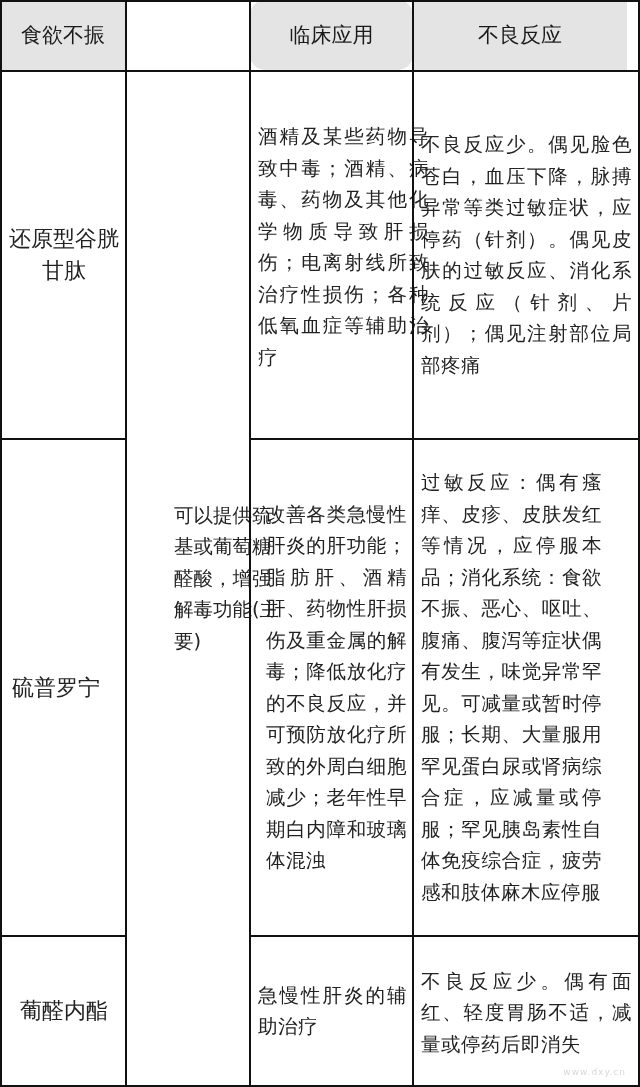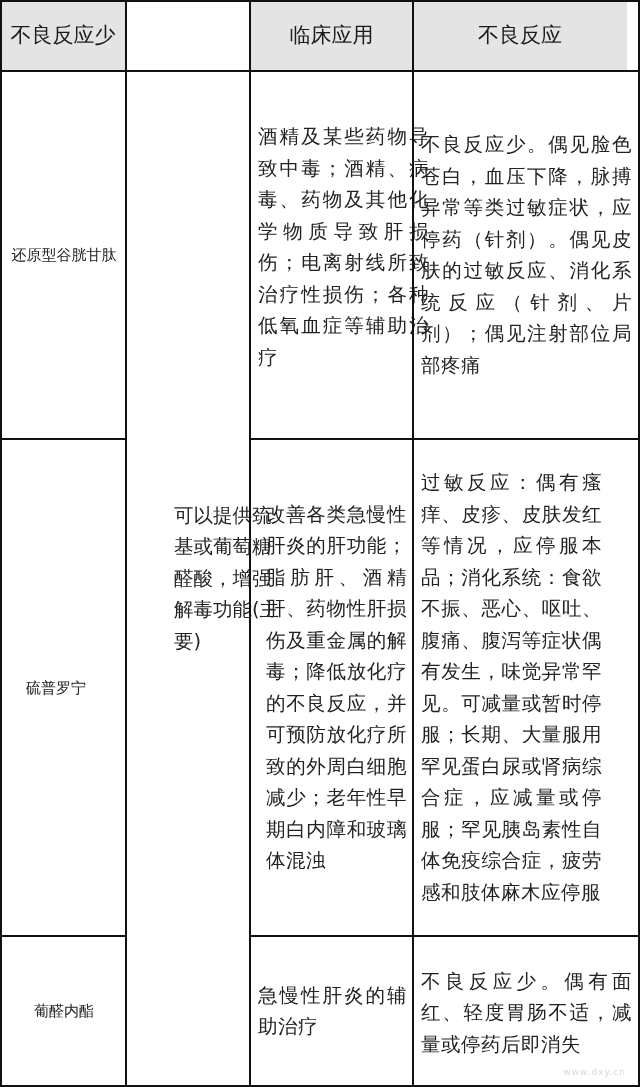--- a/index.html
+++ b/index.html
@@ -1,35 +1,35 @@
 <!DOCTYPE html>
 <html><head>
 <meta charset="utf-8">
 <style>
   html, body { margin: 0; padding: 0; background: #ffffff; }
   body { width: 640px; height: 1087px; overflow: hidden; position: relative;
          font-family: "DejaVu Sans", "Liberation Sans", sans-serif; color: #222; }
   .tbl { position: absolute; left: 0; top: 0; width: 640px; height: 1087px; }
   .cell { position: absolute; box-sizing: border-box; display: flex; align-items: center; }
   .hdr { background: #e4e4e4; justify-content: center; font-size: 21px; color: #1a1a1a; }
-  .drug { justify-content: center; text-align: center; font-size: 15px; line-height: 32px; padding: 0 6px; }
+  .drug { justify-content: center; text-align: center; font-size: 22px; line-height: 32px; padding: 0 6px; }
   .txt { font-size: 19.5px; line-height: 31.5px; padding: 0 6px; text-align: justify; text-justify: inter-character; word-break: break-all; letter-spacing: 0.5px; }
   .vline { position: absolute; background: #111; width: 2px; }
   .hline { position: absolute; background: #111; height: 2px; }
   .wm { position: absolute; right: 14px; bottom: 10px; font-size: 9px; color: #d8d8d8; letter-spacing: 1px; }
 </style>
 </head>
 <body>
 
 <div class="tbl">
 
   <div class="cell hdr" style="left:0;top:0;width:126px;height:70px;">
-      <span>不良反应少</span>
+      <span>食欲不振</span>
     </div>
-  <div class="cell hdr" style="left:250px;top:0;width:163px;height:70px;">
+  <div class="cell hdr" style="left:250px;top:0;width:163px;height:70px;border-radius:15px;">
       <span>临床应用</span>
     </div>
   <div class="cell hdr" style="left:413px;top:0;width:214px;height:70px;">
       <span>不良反应</span>
     </div>
 
   <div class="cell txt" style="left:128px;top:72px;width:122px;height:1013px;text-align:left;letter-spacing:0;margin-left:40px;">
     <span>可以提供巯基或葡萄糖醛酸，增强解毒功能(主要)</span>
   </div>
 

